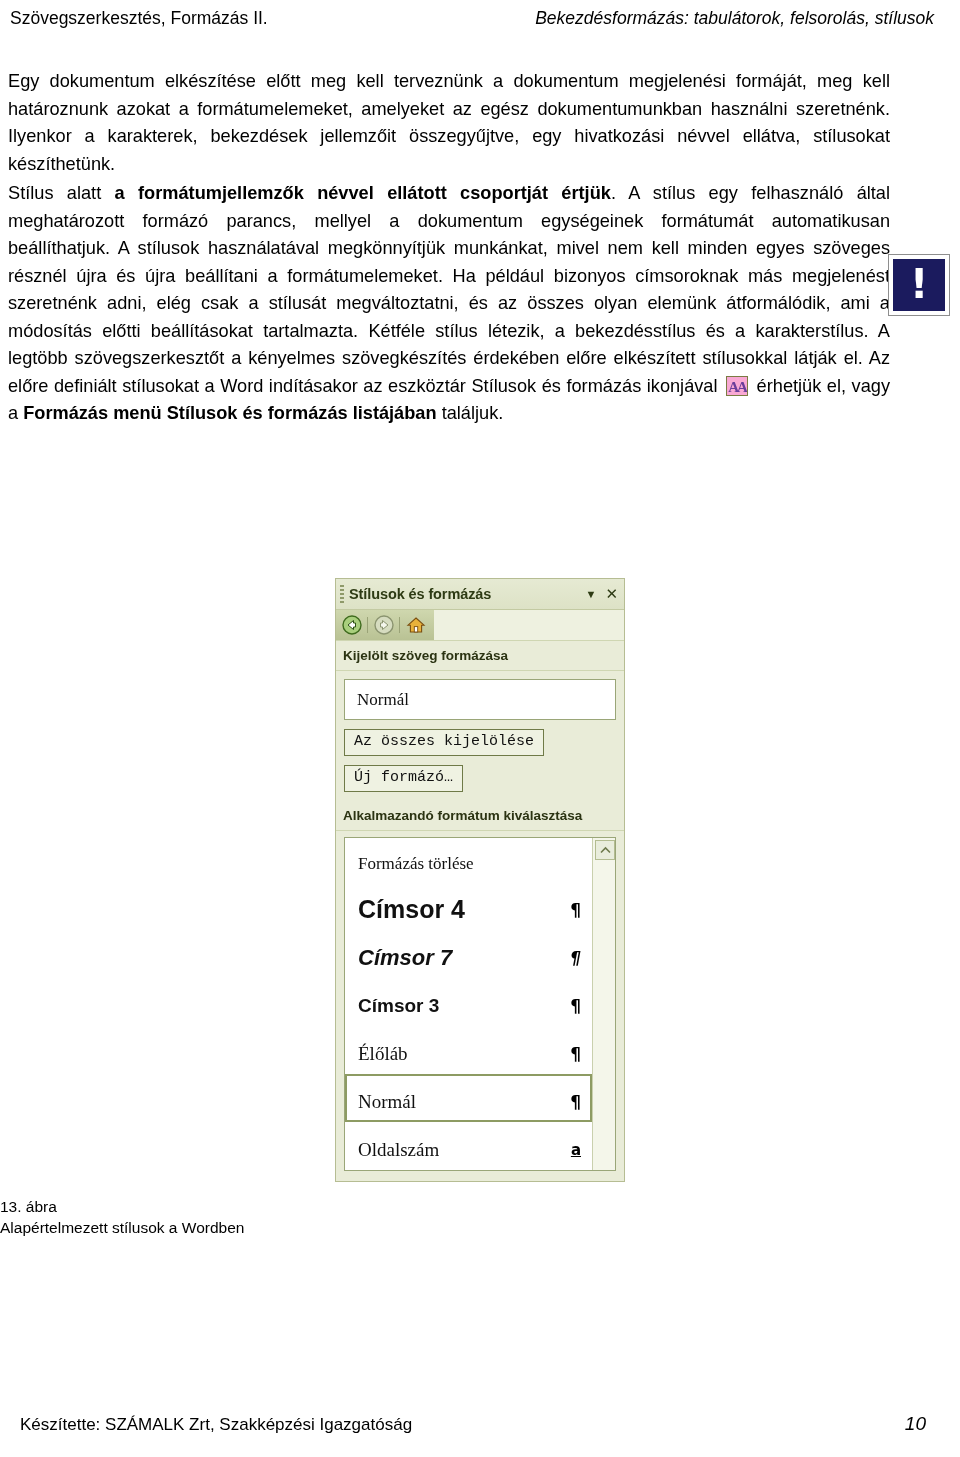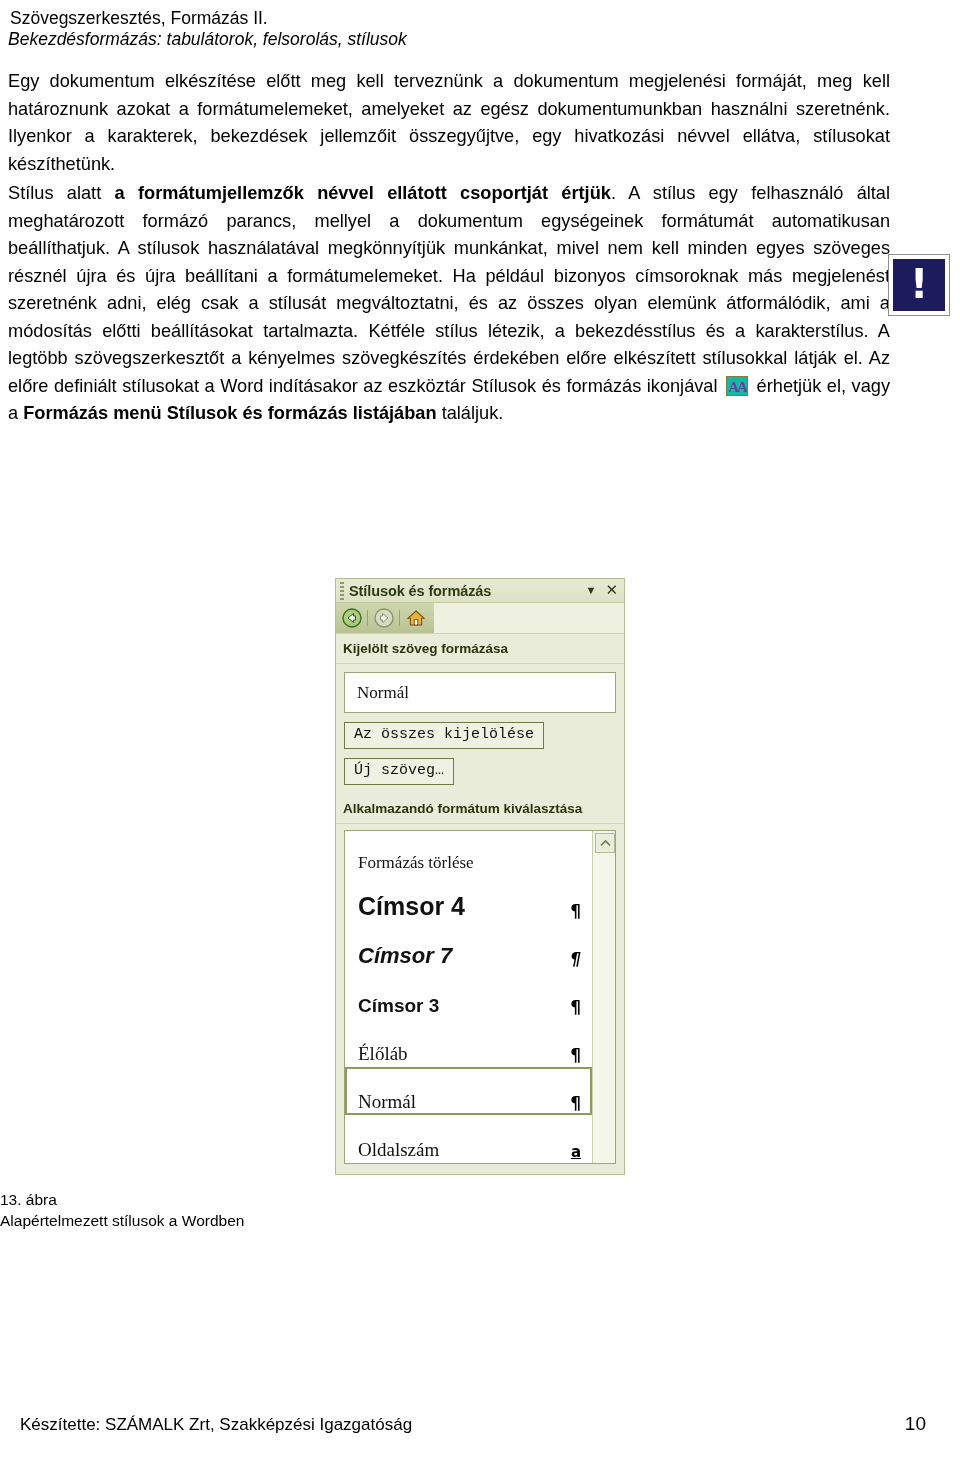--- a/index.html
+++ b/index.html
@@ -22,21 +22,20 @@
     top: 8px;
     left: 8px;
     right: 8px;
     height: 28px;
     display: flex;
     align-items: flex-start;
     justify-content: space-between;
     font-size: 17.5px;
     line-height: 21px;
     white-space: nowrap;
-    flex-direction: column;
   }
   .page-header .hdr-left { margin-left: 2px; }
   .page-header .hdr-right { margin-right: 18px; font-style: italic; }
 
   
   .content {
     position: absolute;
     top: 68px;
     left: 8px;
     width: 882px;
@@ -95,21 +94,21 @@
 
   
   .inline-icon {
     display: inline-block;
     width: 22px;
     height: 20px;
     vertical-align: -4px;
     margin: 0 3px;
     box-sizing: border-box;
     border: 1px solid #7b7b43;
-    background: #14b8a6;
+    background: #f9a8d4;
     position: relative;
     overflow: hidden;
   }
   .inline-icon .glyph {
     position: absolute;
     top: -3px;
     left: 0;
     width: 100%;
     text-align: center;
     font-family: "Liberation Serif", serif;
@@ -131,21 +130,21 @@
     margin: 0 auto;
     background: #e9ecd8;
     border: 1px solid #b6bd93;
     box-sizing: border-box;
     font-family: "Liberation Sans", sans-serif;
     position: relative;
   }
 
   
   .tp-titlebar {
-    height: 24px;
+    height: 31px;
     background: linear-gradient(to bottom, #e6ead3 0%, #dde2c6 100%);
     display: flex;
     align-items: center;
     padding: 0 6px 0 4px;
     box-sizing: border-box;
     border-bottom: 1px solid #c3caa2;
   }
   .tp-gripper {
     width: 4px;
     height: 18px;
@@ -249,21 +248,21 @@
     display: flex;
     box-sizing: border-box;
   }
   .tp-list {
     flex: 1;
     min-width: 0;
   }
   .tp-item {
     height: 48px;
     display: flex;
-    align-items: flex-end;
+    align-items: center;
     justify-content: space-between;
     padding: 7px 9px 0 11px;
     box-sizing: border-box;
     font-family: "Liberation Serif", serif;
     font-size: 19px;
     color: #111;
     border: 2px solid transparent;
   }
   .tp-item.selected {
     border: 2px solid #8d9b63;
@@ -334,20 +333,21 @@
     right: 8px;
     display: flex;
     align-items: baseline;
     justify-content: space-between;
     font-size: 17px;
     white-space: nowrap;
   }
   .page-footer .pg {
     font-size: 19px;
     margin-right: 26px;
+    font-style: italic;
   }
 </style>
 </head>
 <body>
 
 <div class="page-header">
   <span class="hdr-left">Szövegszerkesztés, Formázás II.</span>
   <span class="hdr-right">Bekezdésformázás: tabulátorok, felsorolás, stílusok</span>
 </div>
 
@@ -403,21 +403,21 @@
     </div>
 
     <div class="tp-seclabel">Kijelölt szöveg formázása</div>
 
     <div class="tp-preview">Normál</div>
 
     <div>
       <span class="tp-btn">Az összes kijelölése</span>
     </div>
     <div>
-      <span class="tp-btn">Új szöveg…</span>
+      <span class="tp-btn">Új formázó…</span>
     </div>
 
     <div class="tp-seclabel" style="margin-top:9px;">Alkalmazandó formátum kiválasztása</div>
 
     <div class="tp-listwrap">
       <div class="tp-list">
 
         <div class="tp-item s-clear">
           <span>Formázás törlése</span>
           <span class="mark"></span>

